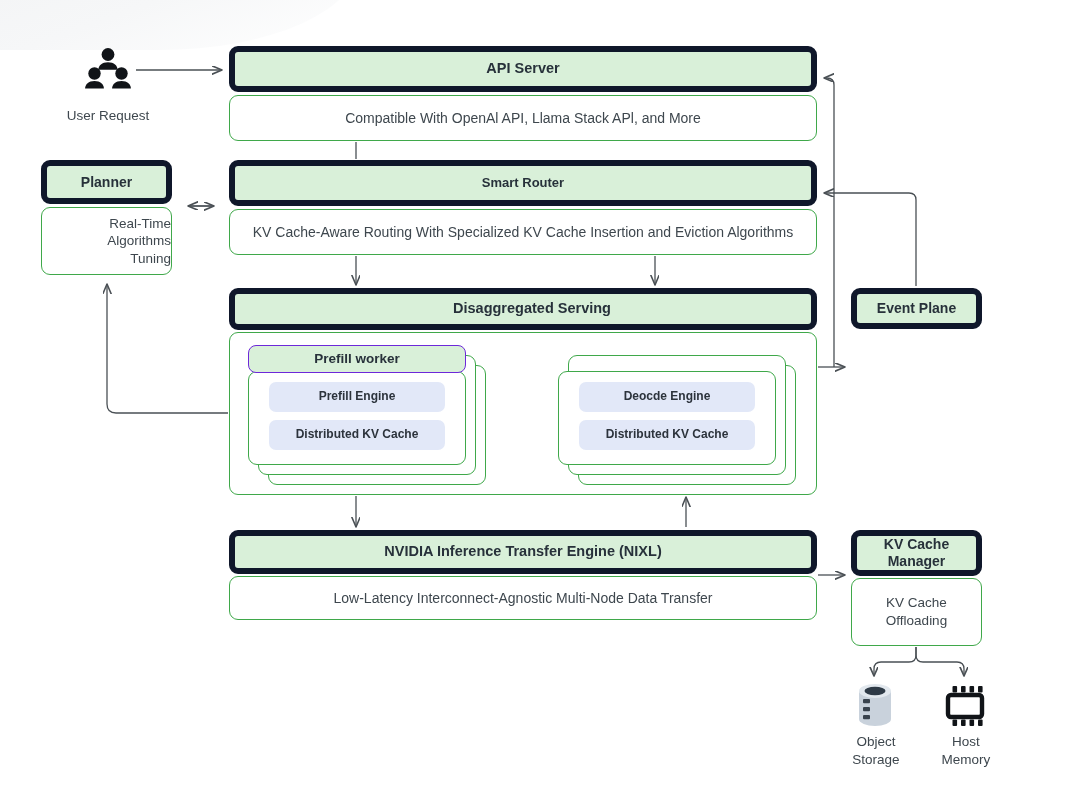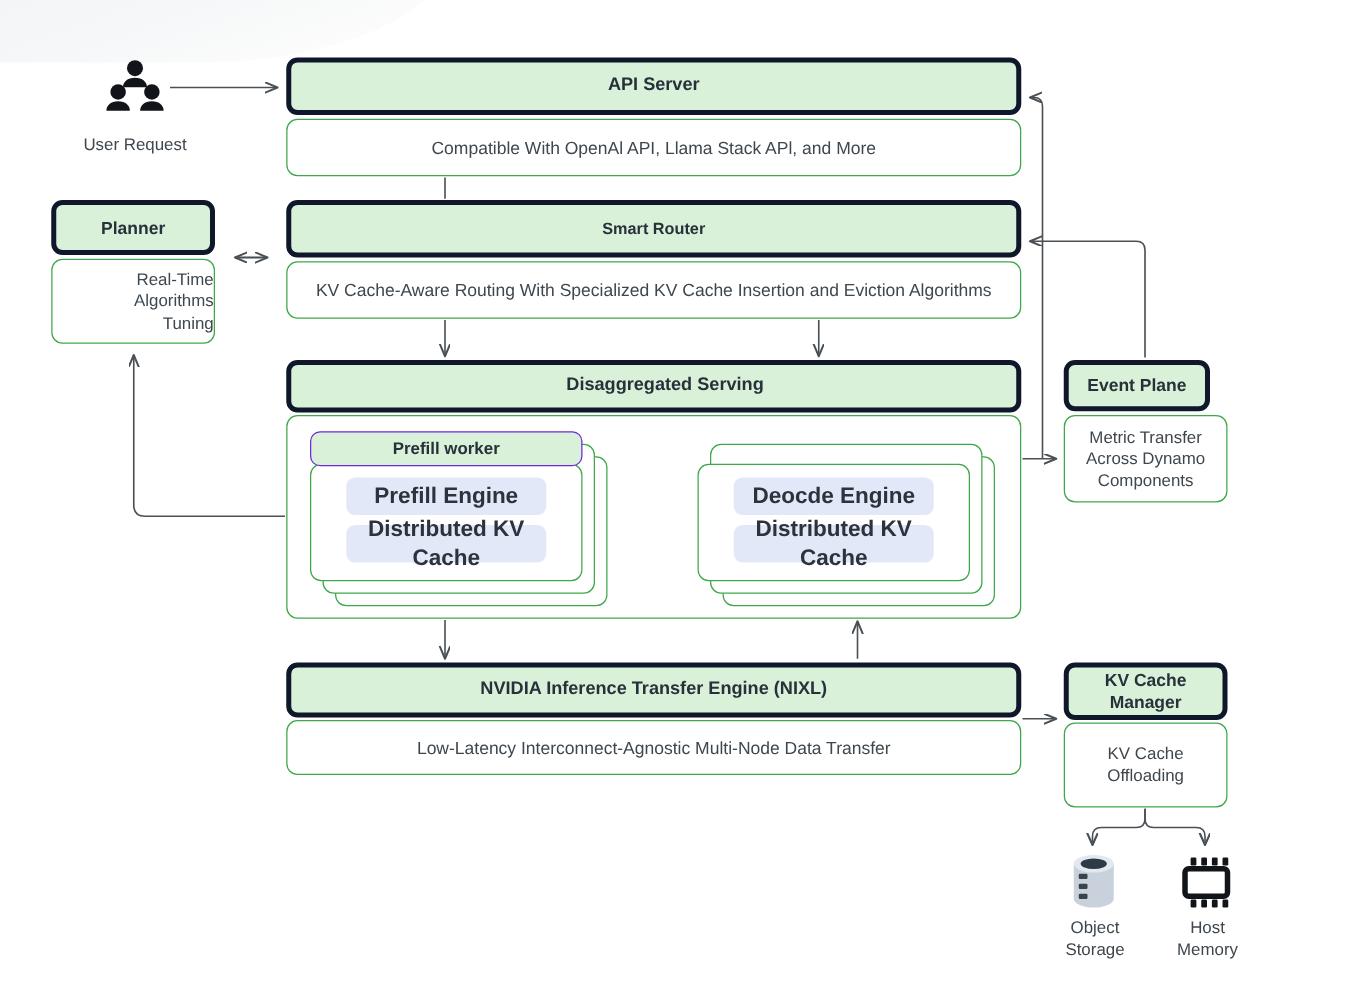--- a/index.html
+++ b/index.html
@@ -20,21 +20,21 @@
     border-bottom-right-radius:200px 90px;
     pointer-events:none;
   }
 
   
   .node{position:absolute;box-sizing:border-box;}
 
   .head{
     box-sizing:border-box;
     background:#d9f0d9;
-    border:4px solid #0f172a;
+    border:6px solid #0f172a;
     border-radius:9px;
     color:#27313a;
     font-weight:bold;
     display:flex;align-items:center;justify-content:center;
     text-align:center;
     line-height:1.2;
   }
   .body{
     box-sizing:border-box;
     background:#ffffff;
@@ -67,21 +67,21 @@
 
   
   #nixl-head{top:530px;height:44px;font-size:14.5px;}
   #nixl-body{top:576px;height:44px;font-size:14px;}
 
   
   #planner-head{left:41px;width:131px;top:160px;height:44px;font-size:14px;}
   #planner-body{left:41px;width:131px;top:207px;height:68px;font-size:13.5px;flex-direction:column;align-items:flex-end;}
 
   
-  #event-head{left:851px;width:117px;top:288px;height:41px;font-size:14px;}
+  #event-head{left:851px;width:131px;top:288px;height:41px;font-size:14px;}
   #event-body{left:851px;width:131px;top:332px;height:70px;font-size:13.5px;flex-direction:column;}
 
   
   #kvm-head{left:851px;width:131px;top:530px;height:46px;font-size:14px;flex-direction:column;}
   #kvm-body{left:851px;width:131px;top:578px;height:68px;font-size:13.5px;flex-direction:column;}
 
   .body .ln{display:block;}
 
   
   .worker-wrap{position:absolute;}
@@ -100,24 +100,24 @@
     font-weight:bold;font-size:13.5px;color:#27313a;
   }
   .worker-body{
     position:absolute;left:0;top:26px;width:218px;height:94px;box-sizing:border-box;
     background:#ffffff;border:1.6px solid #3fa84a;border-radius:9px;
     padding-top:10px;
   }
   .chip{
     box-sizing:border-box;
     margin:0 auto 8px auto;
-    width:160px;height:30px;
+    width:176px;height:30px;
     background:#e2e8f8;border-radius:7px;
     display:flex;align-items:center;justify-content:center;
-    font-size:18px;font-weight:bold;color:#2c333c;
+    font-size:12px;font-weight:bold;color:#2c333c;
   }
 
   
   #user-icon{position:absolute;left:84px;top:47px;width:48px;height:46px;}
   #user-label{position:absolute;left:40px;top:108px;width:136px;text-align:center;font-size:13.5px;color:#3e474e;}
 
   
   #obj-icon{position:absolute;left:849px;top:679px;width:52px;height:52px;}
   #host-icon{position:absolute;left:939px;top:679px;width:52px;height:52px;}
   #obj-label{position:absolute;left:828px;top:733px;width:96px;text-align:center;font-size:13.5px;line-height:1.35;color:#3e474e;}
@@ -223,25 +223,20 @@
         </div>
       </div>
     </div>
 
   </div>
 
   <div class="node head w-main" id="nixl-head">NVIDIA Inference Transfer Engine (NIXL)</div>
   <div class="node body w-main" id="nixl-body">Low-Latency Interconnect-Agnostic Multi-Node Data Transfer</div>
 
   <div class="node head" id="event-head">Event Plane</div>
-  <div class="node body" id="event-body">
-    <span class="ln">Metric Transfer</span>
-    <span class="ln">Across Dynamo</span>
-    <span class="ln">Components</span>
-  </div>
 
   <div class="node head" id="kvm-head">
     <span class="ln">KV Cache</span>
     <span class="ln">Manager</span>
   </div>
   <div class="node body" id="kvm-body">
     <span class="ln">KV Cache</span>
     <span class="ln">Offloading</span>
   </div>
 

